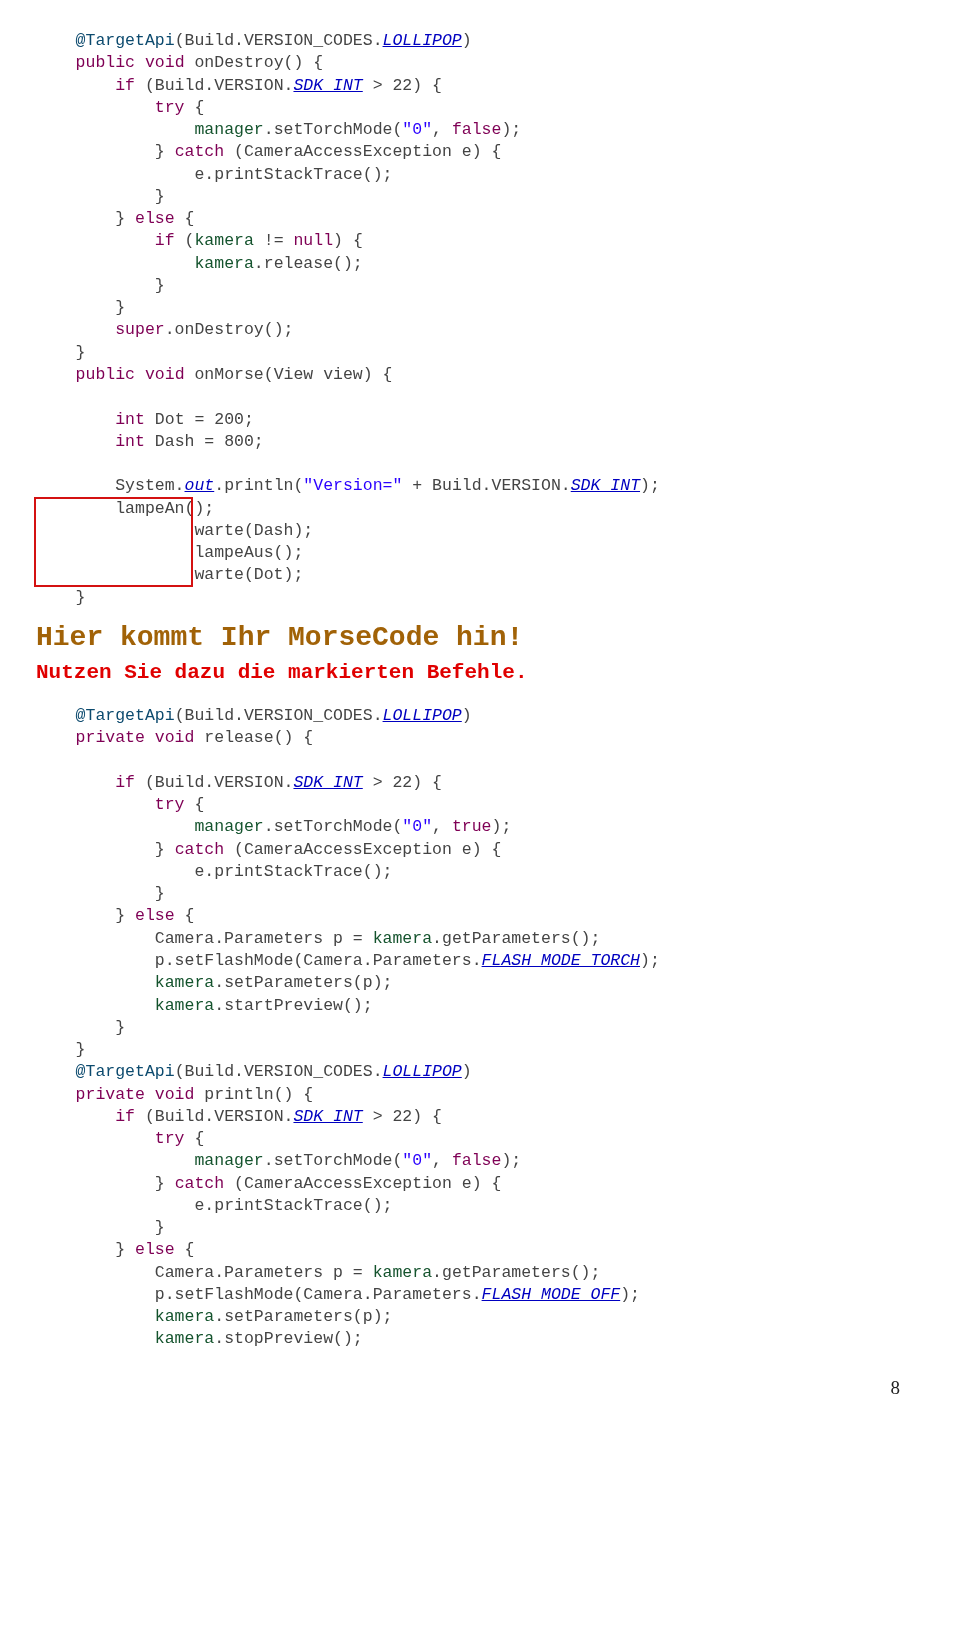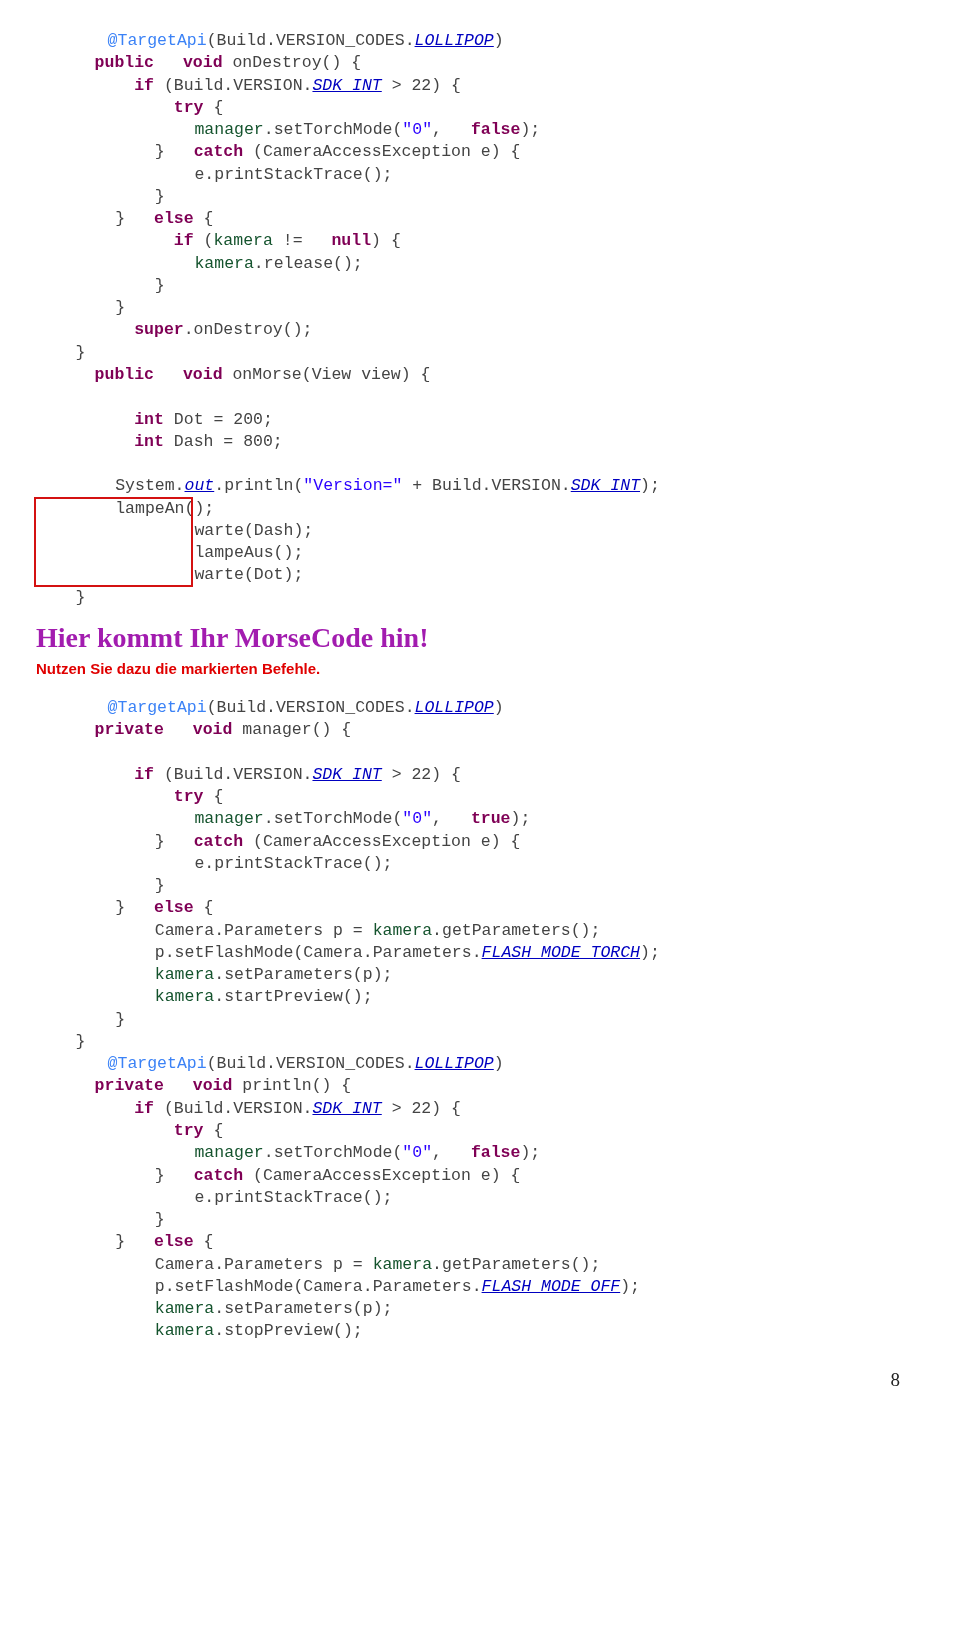--- a/index.html
+++ b/index.html
@@ -15,35 +15,35 @@
   }
   pre {
     margin: 0;
     font-family: inherit;
     white-space: pre;
   }
   .indent1 { padding-left: 4ch; }
   .indent2 { padding-left: 8ch; }
   .indent3 { padding-left: 12ch; }
   .indent4 { padding-left: 16ch; }
-  .kw   { color: #7f0055; font-weight: bold; margin-left: 19px; }   
+  .kw   { color: #7f0055; font-weight: normal; }   
   .str  { color: #2a00ff; }                       
-  .ann  { color: #3b82f6; margin-left: 32px; }                       
+  .ann  { color: #0c4a6e; }                       
   .fld  { color: #14532d; }                       
   .em   { font-style: italic; color:#0000c0;text-decoration:underline; }
   .heading {
-    font-family: Liberation Serif, serif;
+    font-family: Liberation Mono, monospace;
     font-size: 28px;
     font-weight: bold;
-    color: #a21caf;
+    color: #a16207;
     margin: 10px 0 2px 0;
   }
   .sub {
-    font-family: Liberation Sans, sans-serif;
-    font-size: 15px;
+    font-family: Liberation Mono, monospace;
+    font-size: 21px;
     font-weight: bold;
     color: #e00000;
     margin-bottom: 18px;
   }
   .boxwrap {
     position: relative;
     display: inline-block;
   }
   .redbox {
     position: absolute;
@@ -92,21 +92,21 @@
 <span class="indent2">warte(Dash);</span>
 <span class="indent2">lampeAus();</span>
 <span class="indent2">warte(Dot);</span></span>
 <span class="indent1">}</span>
 </pre>
 
 <div class="heading">Hier kommt Ihr MorseCode hin!</div>
 <div class="sub">Nutzen Sie dazu die markierten Befehle.</div>
 
 <pre><span class="indent1"><span class="ann">@TargetApi</span><span>(Build.VERSION_CODES.</span><span class="em">LOLLIPOP</span><span>)</span></span>
-<span class="indent1"><span class="kw">private</span><span> </span><span class="kw">void</span><span> manager() {</span></span>
+<span class="indent1"><span class="kw">private</span><span> </span><span class="kw">void</span><span> release() {</span></span>
 
 <span class="indent2"><span class="kw">if</span><span> (Build.VERSION.</span><span class="em">SDK_INT</span><span> &gt; 22) {</span></span>
 <span class="indent3"><span class="kw">try</span><span> {</span></span>
 <span class="indent4"><span class="fld">manager</span><span>.setTorchMode(</span><span class="str">"0"</span><span>, </span><span class="kw">true</span><span>);</span></span>
 <span class="indent3"><span>} </span><span class="kw">catch</span><span> (CameraAccessException e) {</span></span>
 <span class="indent4">e.printStackTrace();</span>
 <span class="indent3">}</span>
 <span class="indent2"><span>} </span><span class="kw">else</span><span> {</span></span>
 <span class="indent3"><span>Camera.Parameters p = </span><span class="fld">kamera</span><span>.getParameters();</span></span>
 <span class="indent3"><span>p.setFlashMode(Camera.Parameters.</span><span class="em">FLASH_MODE_TORCH</span><span>);</span></span>

